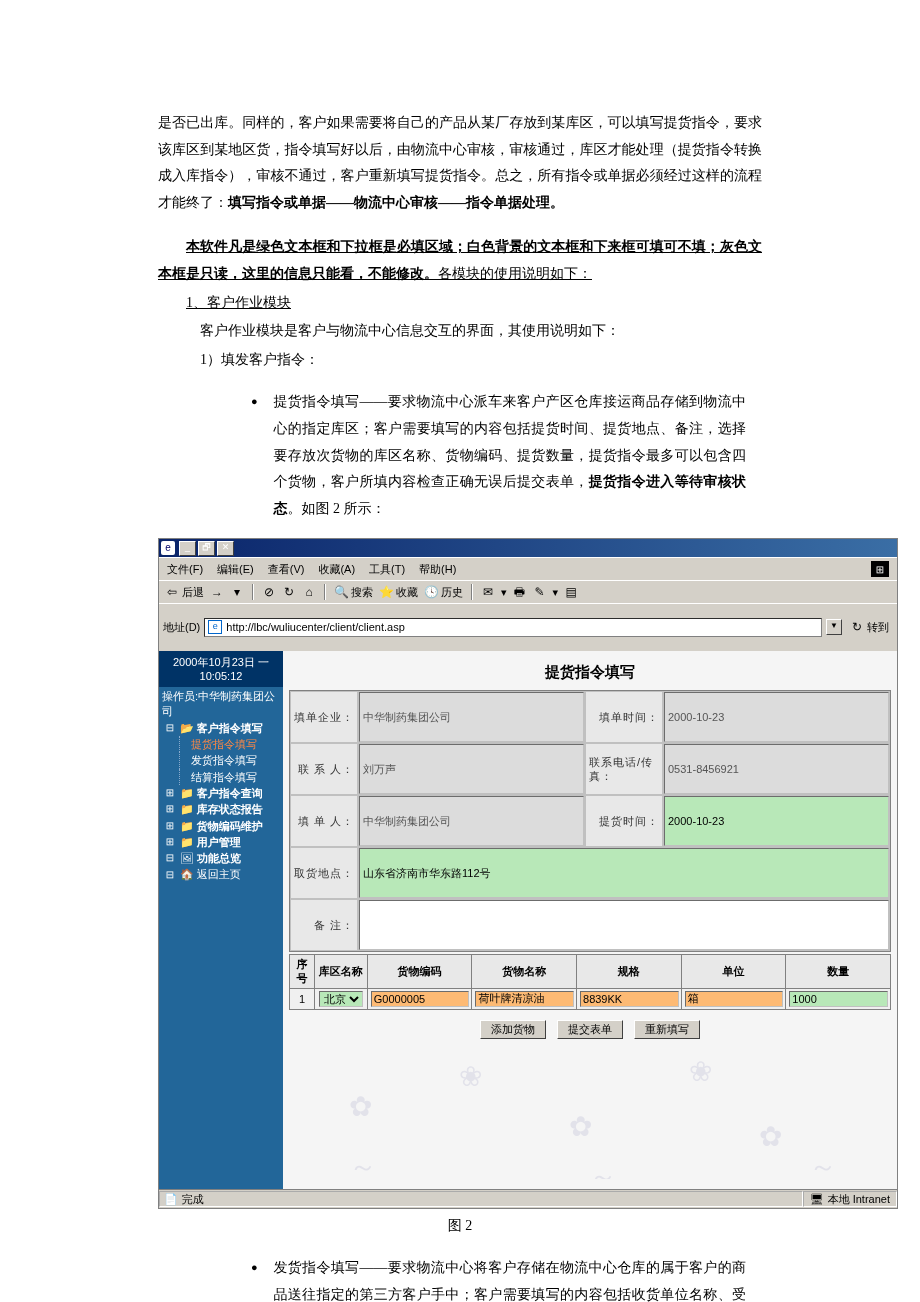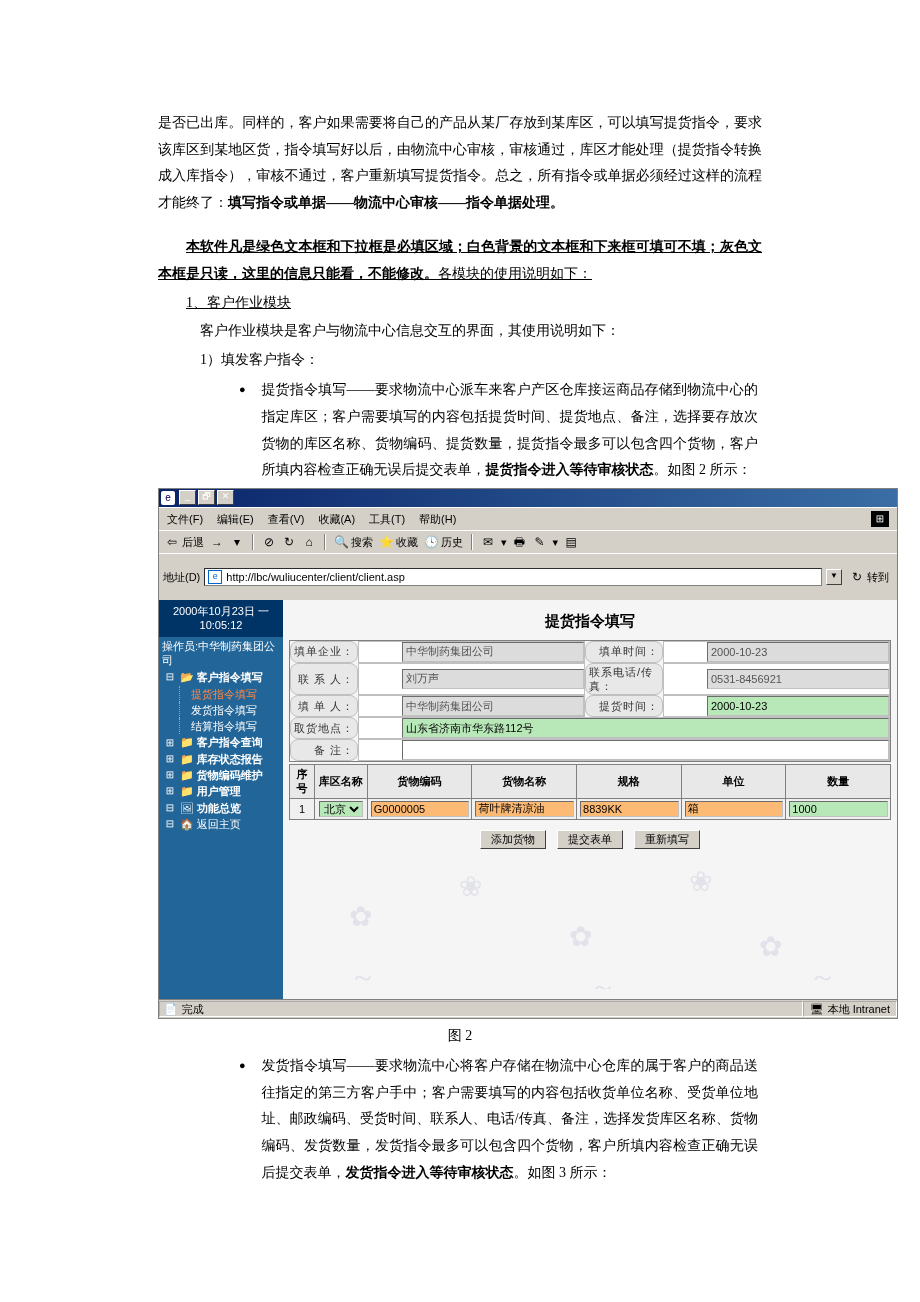--- a/index.html
+++ b/index.html
@@ -21,21 +21,21 @@
     text-indent: 0;
     margin: 0 0 2px 0;
   }
   .para-indent-2 { text-indent: 2em; text-decoration: underline; }
   .bold { font-weight: bold; }
   .bullet-list { margin: 0 0 0 5.5em; padding: 0; list-style: none; }
   .bullet {
     position: relative;
     padding-left: 1.6em;
     text-align: justify;
-    margin: 4px;
+    margin: 16px;
   }
   .bullet::before {
     content: "●";
     position: absolute;
     left: 0;
     top: 0;
     font-size: 11px;
     line-height: 2.2;
   }
   .figure-caption { text-align: center; margin: 4px 0 4px 0; }
@@ -198,34 +198,33 @@
   }
   .fg-cell {
     border: 1px solid #c0c0c0;
     padding: 1px 3px;
     font-size: 11px;
     background: #e8e8e8;
     display: flex;
     align-items: center;
     min-height: 18px;
   }
-  .fg-label { justify-content: flex-end; color:#333; letter-spacing:1px;border-radius:8px; }
+  .fg-label { justify-content: flex-end; color:#333; letter-spacing:1px; }
   .fg-input {
     background: #fff;
     padding: 0;
   }
   .text-field {
     width: 100%;
     border: 1px inset #c0c0c0;
     background: #b8e8b8;
-    padding: 3px 3px;
+    padding: 18px 3px;
     font-size: 11px;
     font-family: inherit;
     box-sizing: border-box;
-    margin-left: 43px;
   }
   .text-field.readonly { background: #dcdcdc; color:#555; }
   .text-field.white { background: #fff; }
 
   .items-table {
     width: 100%;
     border-collapse: collapse;
     margin-top: 2px;
     font-size: 11px;
   }

